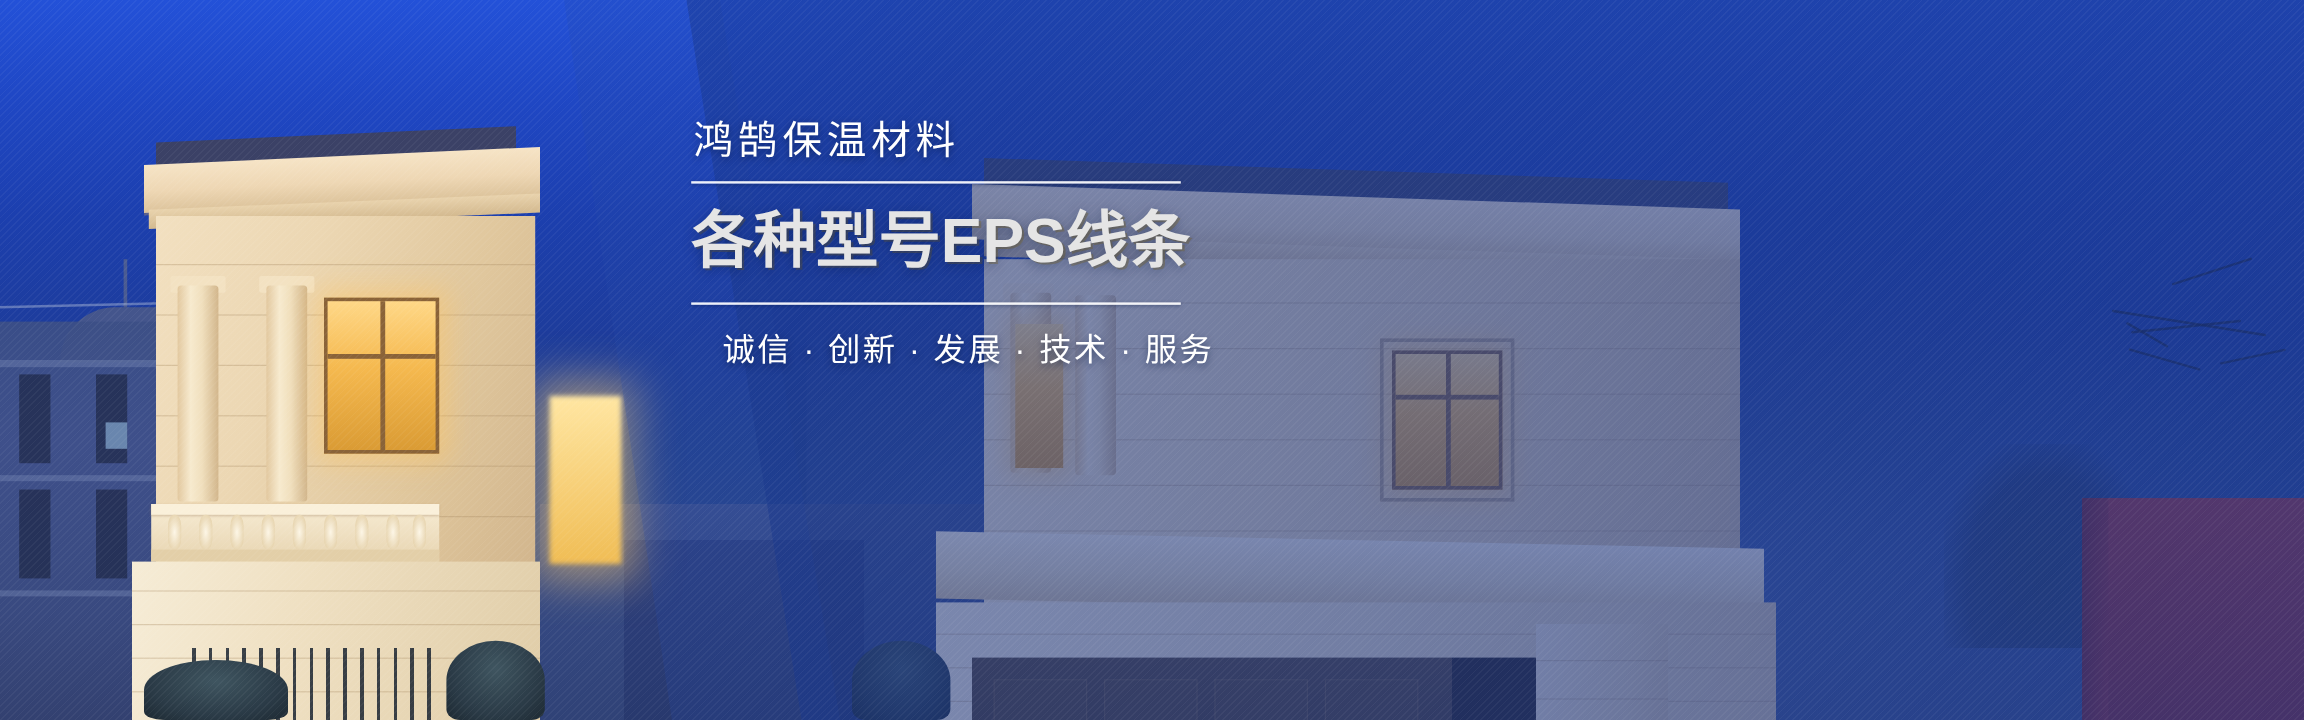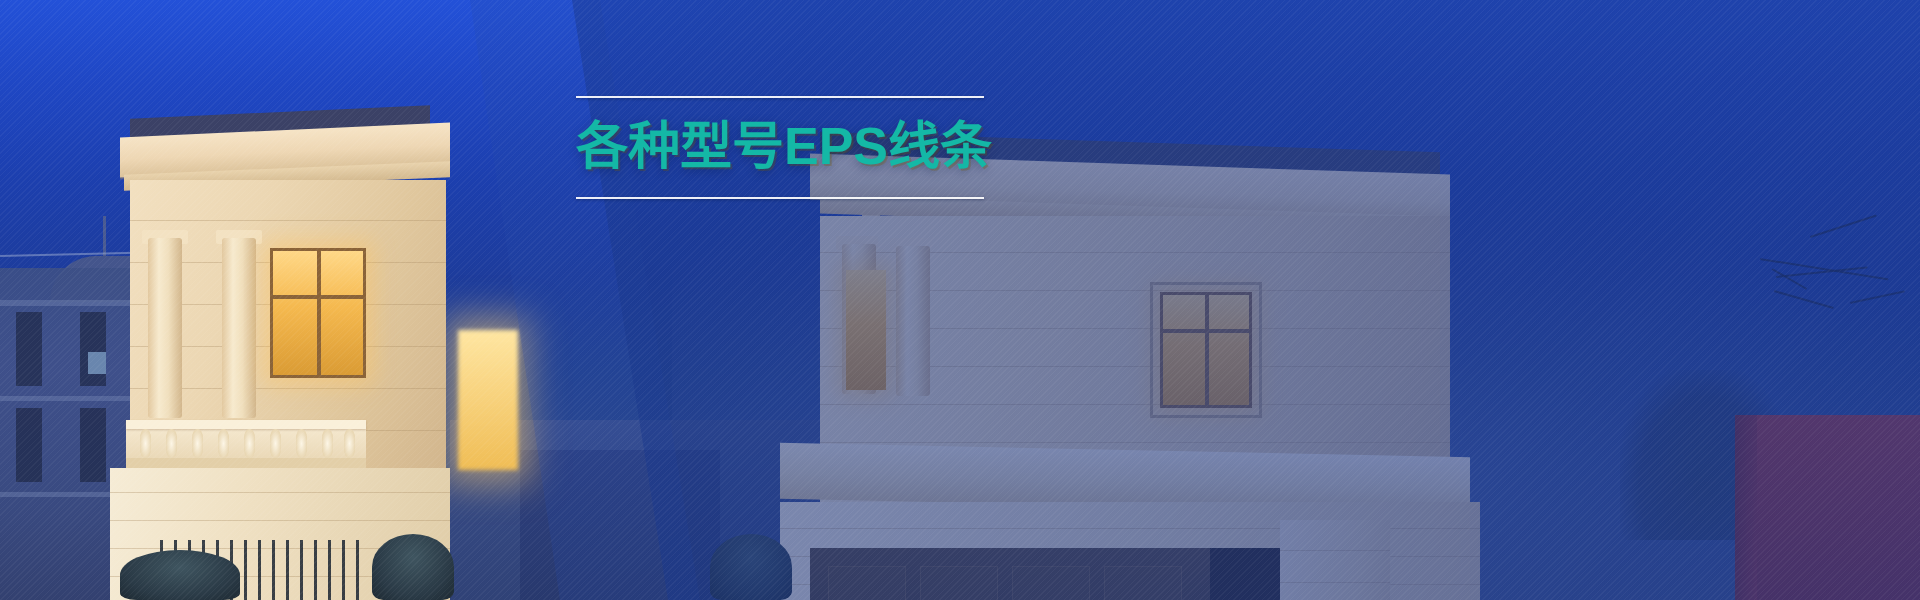--- a/index.html
+++ b/index.html
@@ -292,21 +292,21 @@
   .rule{
     width:408px; height:2px;
     background:rgba(255,255,255,.92);
     margin:0 0 18px 0;
     box-shadow:0 1px 3px rgba(0,20,60,.4);
   }
   .rule.bottom{
     margin:20px 0 16px 0;
   }
   .headline{
-    color:#14b8a6;
+    color:#e5e5e5;
     font-size:52px;
     font-weight:bold;
     letter-spacing:0px;
     line-height:1.17;
     margin:0;
     white-space:nowrap;
     text-shadow:
        2px 2px 0 rgba(120,90,0,.28),
        0 3px 10px rgba(0,20,60,.35);
   }
@@ -480,23 +480,25 @@
   </div>
   <div class="red-wall"></div>
   <div class="red-wall-edge"></div>
 
   <div class="overlay-soft"></div>
   <div class="overlay-panel"></div>
 
   <div class="hatch"></div>
 
   <div class="copy">
+    <div class="brand">鸿鹄保温材料</div>
 
     <div class="rule"></div>
 
     <div class="headline">各种型号EPS线条</div>
 
 
     <div class="rule bottom"></div>
 
+    <div class="tagline">诚信 · 创新 · 发展 · 技术 · 服务</div>
   </div>
 
 </div>
 
 </body></html>

